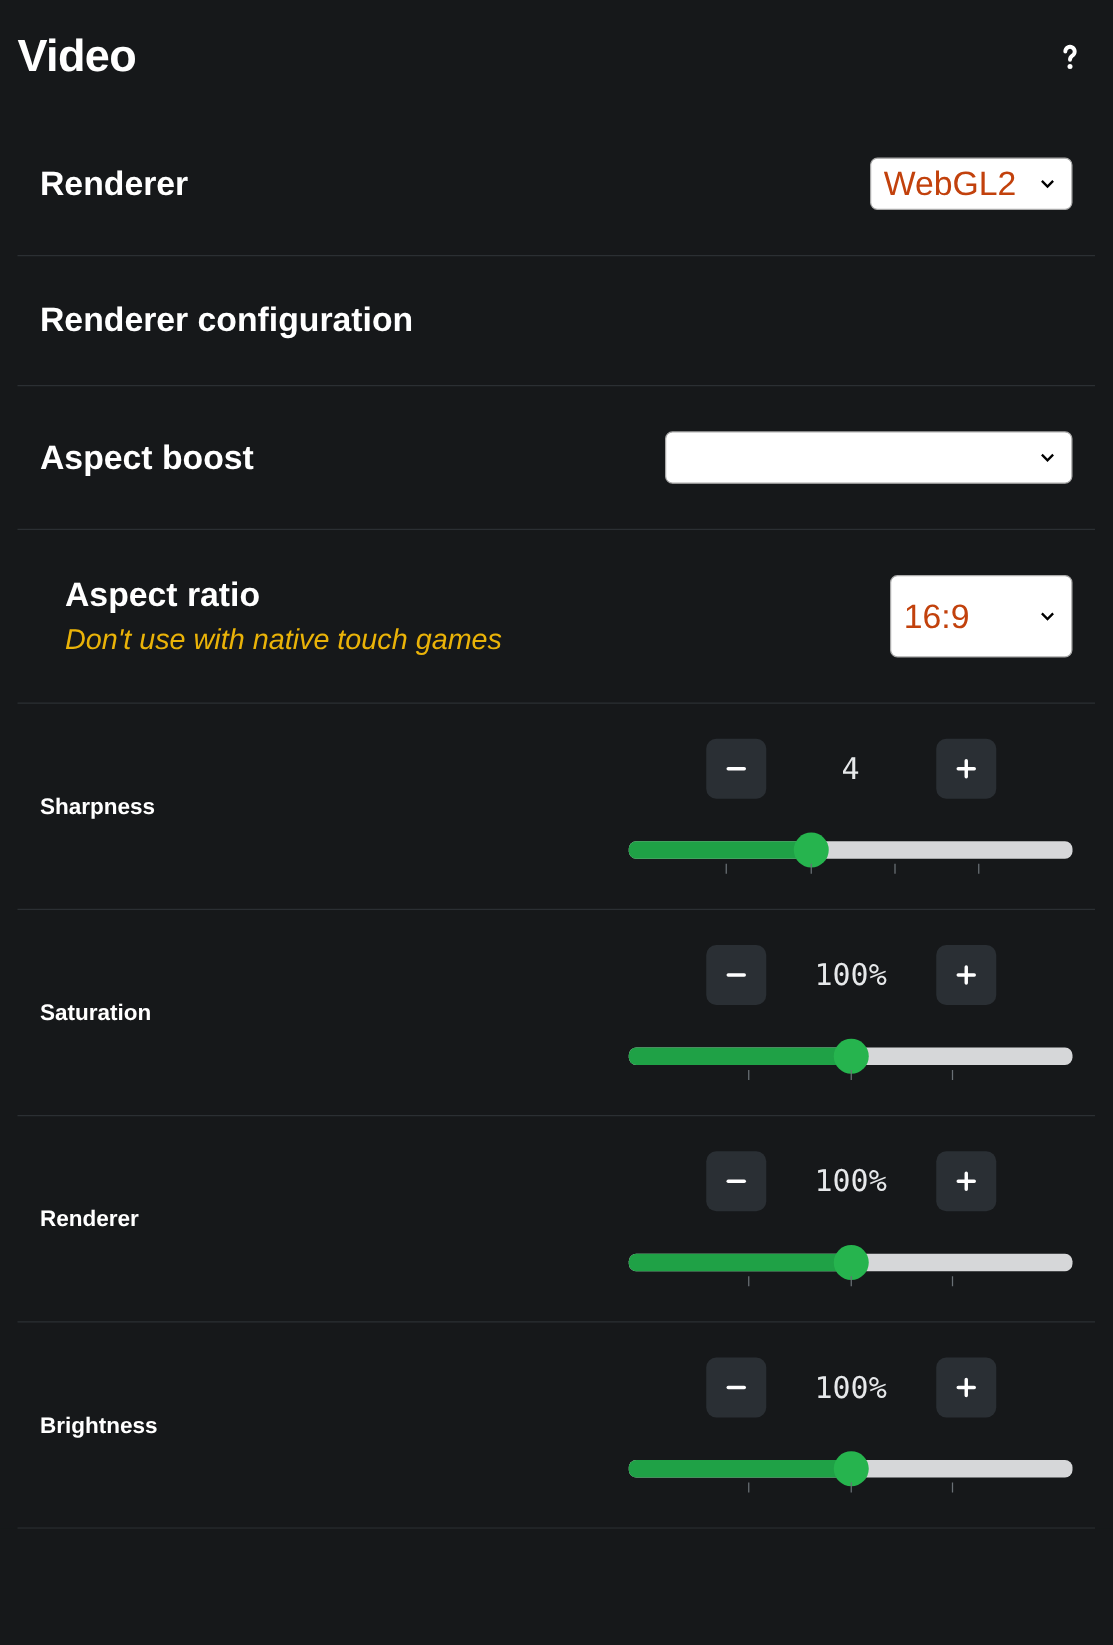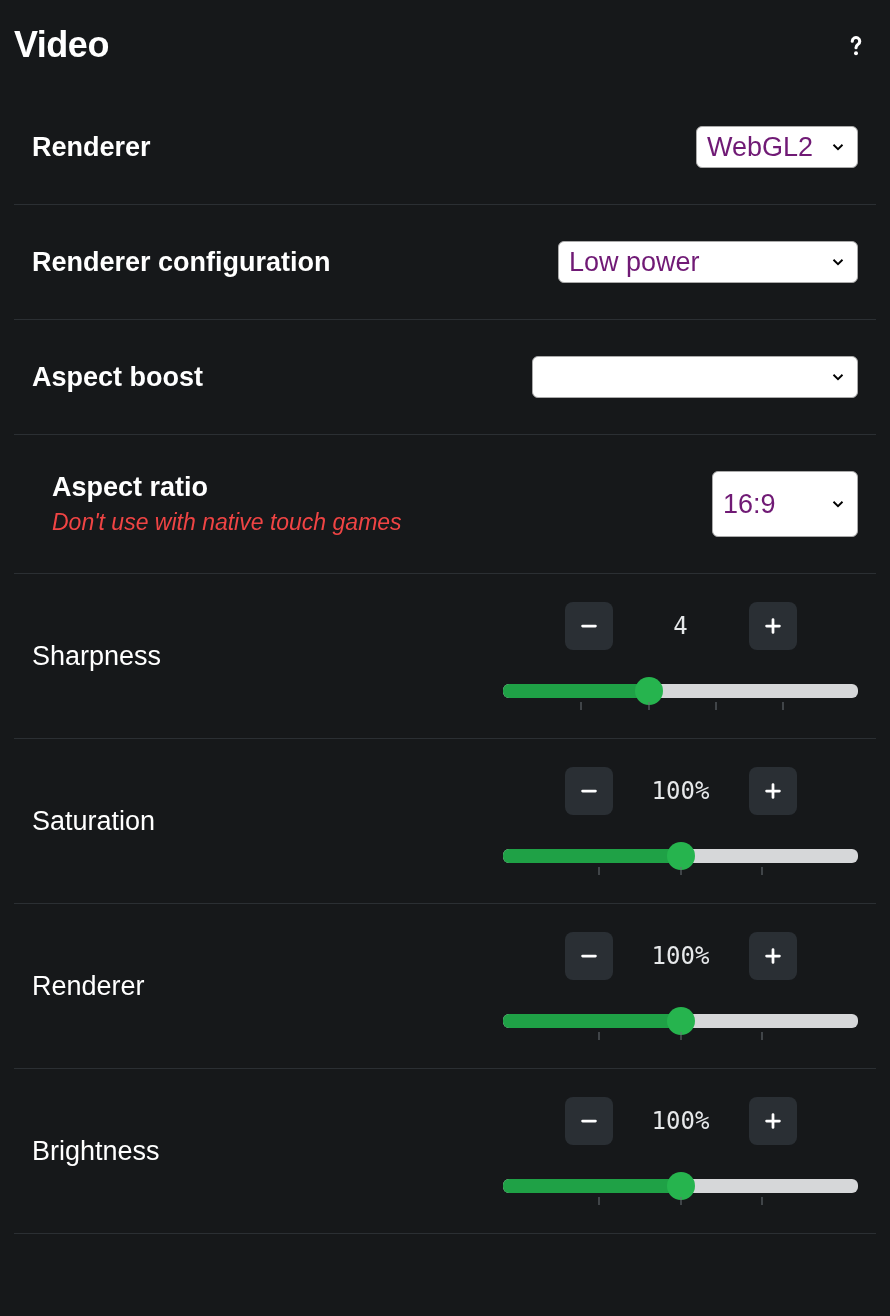--- a/index.html
+++ b/index.html
@@ -36,29 +36,29 @@
     align-items: center;
     padding: 36px 18px;
     border-bottom: 1px solid #2b2f33;
   }
   .row .label {
     font-size: 27px;
     font-weight: 700;
   }
   .row .sublabel {
     font-size: 23px;
-    color: #ef4444;
+    color: #eab308;
     font-style: italic;
     margin-top: 6px;
   }
   .labelcol { display: flex; flex-direction: column; margin-left: 20px; }
 
   .select {
     background: #fff;
-    color: #701a75;
+    color: #c2410c;
     border: 1px solid #aaa;
     border-radius: 6px;
     font-size: 27px;
     padding: 4px 44px 4px 10px;
     position: relative;
     display: inline-flex;
     align-items: center;
     min-height: 42px;
     cursor: pointer;
   }
@@ -74,22 +74,22 @@
   
   .slider-row {
     border-bottom: 1px solid #2b2f33;
     padding: 28px 18px 28px 18px;
     display: flex;
     align-items: center;
     justify-content: space-between;
     gap: 20px;
   }
   .slider-row .label {
-    font-size: 27px;
-    font-weight: 400;
+    font-size: 18px;
+    font-weight: 700;
   }
   .slider-controls {
     width: 355px;
     display: flex;
     flex-direction: column;
     gap: 28px;
   }
   .stepper {
     display: flex;
     align-items: center;
@@ -177,26 +177,20 @@
       <div class="select">
         <span>WebGL2</span>
         <svg class="chevron" viewBox="0 0 24 24">
             <path d="M6 9l6 6 6-6" fill="none" stroke="#000" stroke-width="2.5"></path>
           </svg>
       </div>
     </div>
 
     <div class="row">
       <div class="label">Renderer configuration</div>
-      <div class="select" style="min-width:300px">
-        <span>Low power</span>
-        <svg class="chevron" viewBox="0 0 24 24">
-            <path d="M6 9l6 6 6-6" fill="none" stroke="#000" stroke-width="2.5"></path>
-          </svg>
-      </div>
     </div>
 
     <div class="row">
       <div class="label">Aspect boost</div>
       <div class="select" style="min-width:326px">
         <svg class="chevron" viewBox="0 0 24 24">
             <path d="M6 9l6 6 6-6" fill="none" stroke="#000" stroke-width="2.5"></path>
           </svg>
       </div>
     </div>

